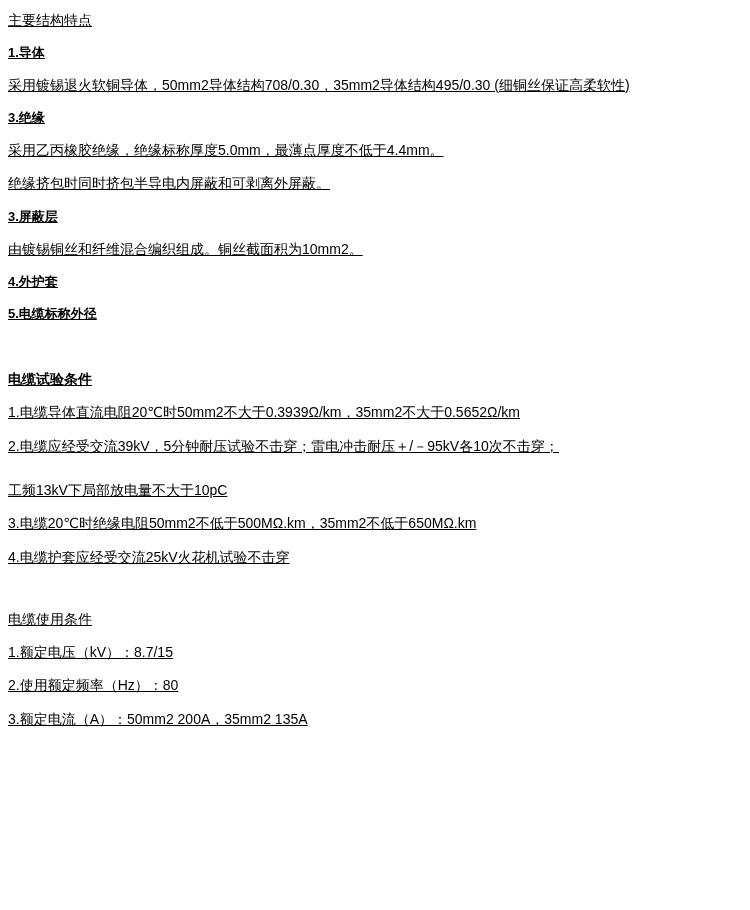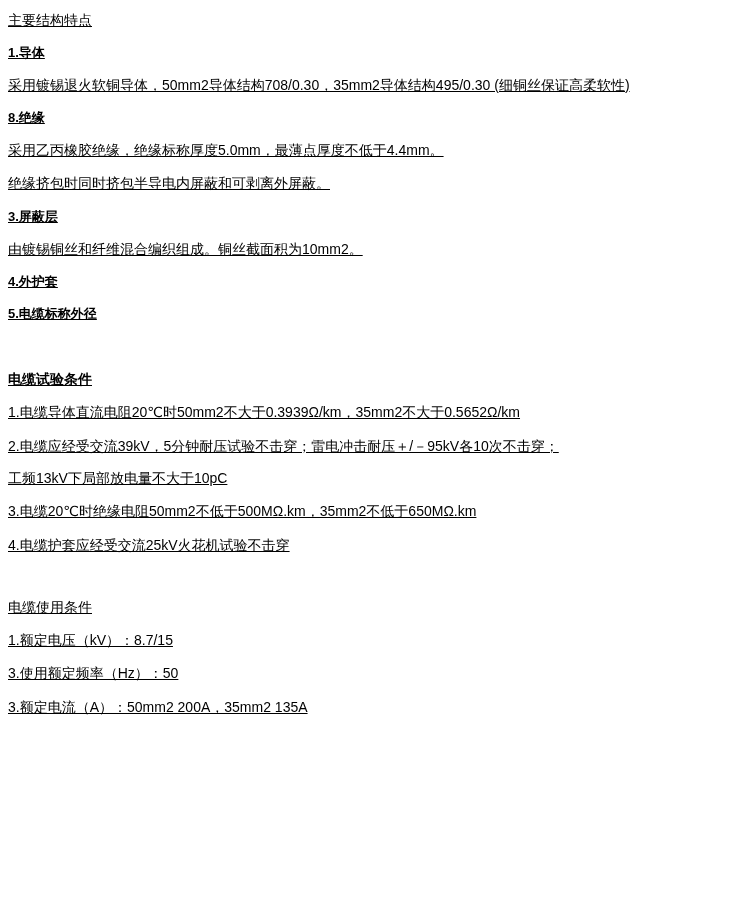--- a/index.html
+++ b/index.html
@@ -42,34 +42,34 @@
   .section-title.bold {
     font-weight: bold;
   }
   .spacer-lg {
     height: 34px;
   }
   .spacer-md {
     height: 28px;
   }
   .tight {
-    margin-bottom: 10px;
+    margin-bottom: 22px;
   }
 </style>
 </head>
 <body>
 
 <div class="page">
 
   <div class="section-title">主要结构特点</div>
 
   <div class="heading">1.导体</div>
   <div class="line">采用镀锡退火软铜导体，50mm2导体结构708/0.30，35mm2导体结构495/0.30 (细铜丝保证高柔软性)</div>
 
-  <div class="heading">8.绝缘</div>
+  <div class="heading">3.绝缘</div>
   <div class="line">采用乙丙橡胶绝缘，绝缘标称厚度5.0mm，最薄点厚度不低于4.4mm。</div>
   <div class="line">绝缘挤包时同时挤包半导电内屏蔽和可剥离外屏蔽。</div>
 
   <div class="heading">3.屏蔽层</div>
   <div class="line">由镀锡铜丝和纤维混合编织组成。铜丝截面积为10mm2。</div>
 
   <div class="heading">4.外护套</div>
 
   <div class="heading">5.电缆标称外径</div>
 
@@ -79,16 +79,16 @@
   <div class="line">1.电缆导体直流电阻20℃时50mm2不大于0.3939Ω/km，35mm2不大于0.5652Ω/km</div>
   <div class="line tight">2.电缆应经受交流39kV，5分钟耐压试验不击穿；雷电冲击耐压＋/－95kV各10次不击穿；</div>
   <div class="line">工频13kV下局部放电量不大于10pC</div>
   <div class="line">3.电缆20℃时绝缘电阻50mm2不低于500MΩ.km，35mm2不低于650MΩ.km</div>
   <div class="line">4.电缆护套应经受交流25kV火花机试验不击穿</div>
 
   <div class="spacer-md"></div>
 
   <div class="section-title">电缆使用条件</div>
   <div class="line">1.额定电压（kV）：8.7/15</div>
-  <div class="line">3.使用额定频率（Hz）：50</div>
+  <div class="line">2.使用额定频率（Hz）：80</div>
   <div class="line">3.额定电流（A）：50mm2 200A，35mm2 135A</div>
 
 </div>
 
 </body></html>

